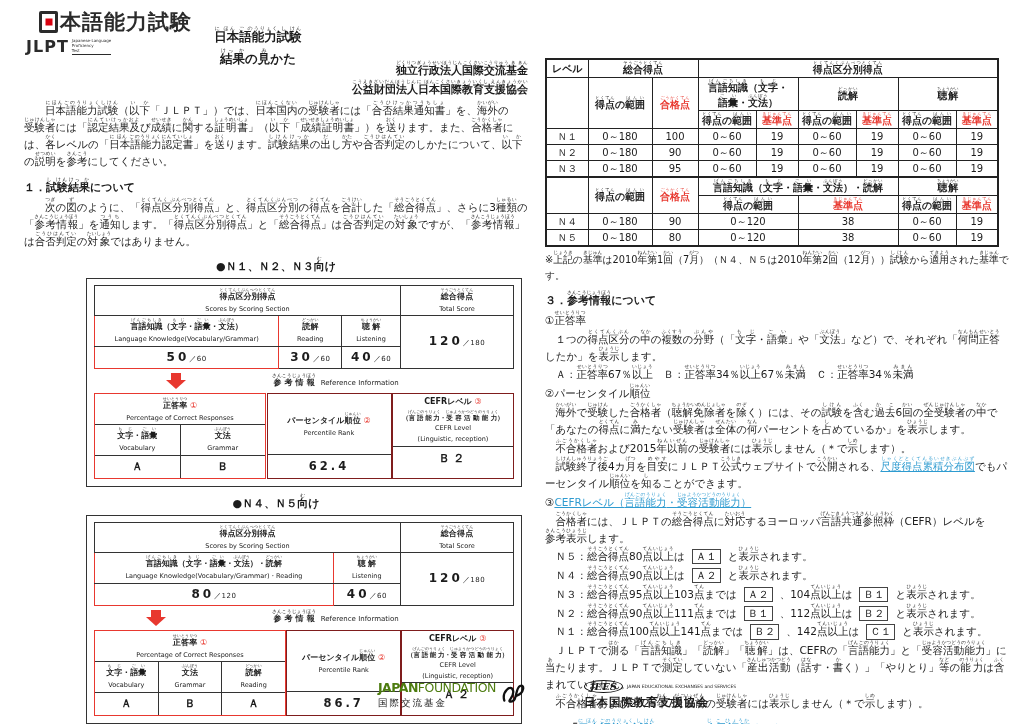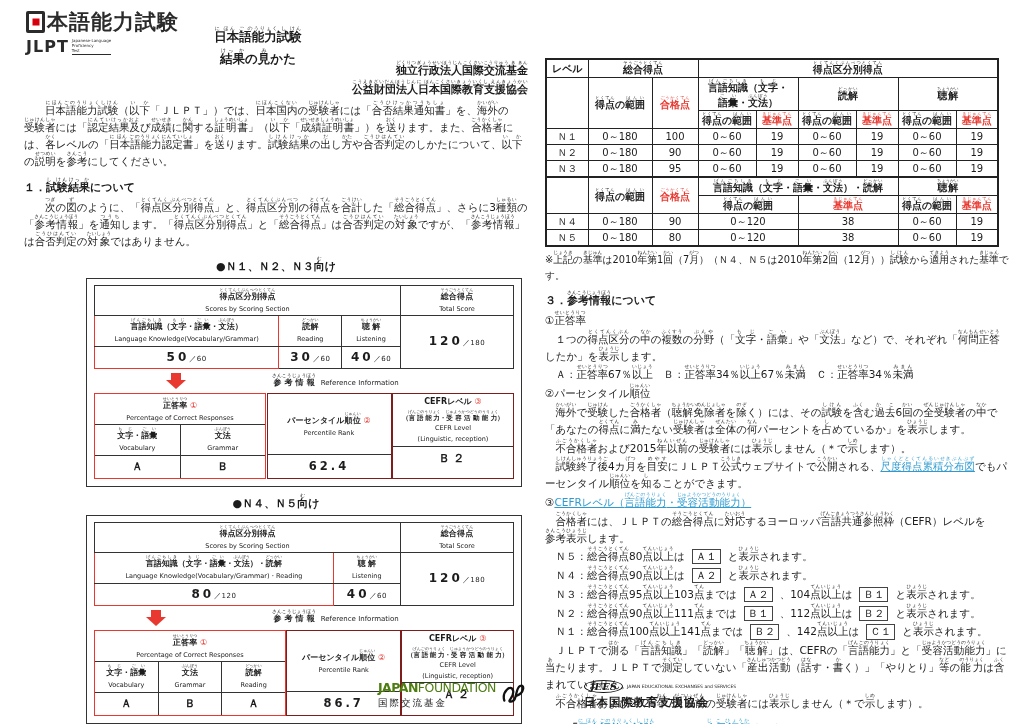--- a/index.html
+++ b/index.html
@@ -12,21 +12,21 @@
   }
   ruby { ruby-position:over; }
   rt { font-size:4.8px; line-height:1; color:inherit; font-weight:normal; }
   .red { color:#e8382f; }
   .lk { color:#2e9bd0; text-decoration:underline; cursor:pointer; }
   .circ { color:#e8382f; font-weight:normal; }
   .bx { display:inline-block; border:1px solid #444; padding:0 3px; line-height:1.25; margin:0 7px; }
 
   
   .logo { position:absolute; left:26px; top:8px; }
-  .logo-line1 { font-size:21px; font-weight:bold; letter-spacing:1px; color:#2b2b2b; display:flex; align-items:center; }
+  .logo-line1 { font-size:21px; font-weight:bold; letter-spacing:1px; color:#2b2b2b; display:flex; align-items:center;margin-left:13px; }
   .nichi { display:inline-block; width:19px; height:22px; border:3px solid #2b2b2b; border-radius:2px; position:relative; margin-right:2px; }
   .nichi::after { content:""; position:absolute; left:50%; top:50%; transform:translate(-50%,-50%); width:7px; height:7px; background:#d7000f; }
   .logo-line2 { display:flex; align-items:flex-start; margin-top:1px; }
   .logo-jlpt { font-size:16px; font-weight:bold; letter-spacing:1px; color:#2b2b2b;text-align:center; }
   .logo-sub { font-size:4px; line-height:1.2; color:#2b2b2b; margin-left:3px; margin-top:2px; border-bottom:1px solid #2b2b2b; padding-bottom:1px; }
 
   .doc-title { position:absolute; left:158px; top:26px; width:200px; text-align:center; font-weight:bold; }
   .doc-title .t1 { font-size:12.5px; }
   .doc-title .t2 { font-size:12.5px; margin-top:2px; }
   .doc-title rt { font-size:5px; }

